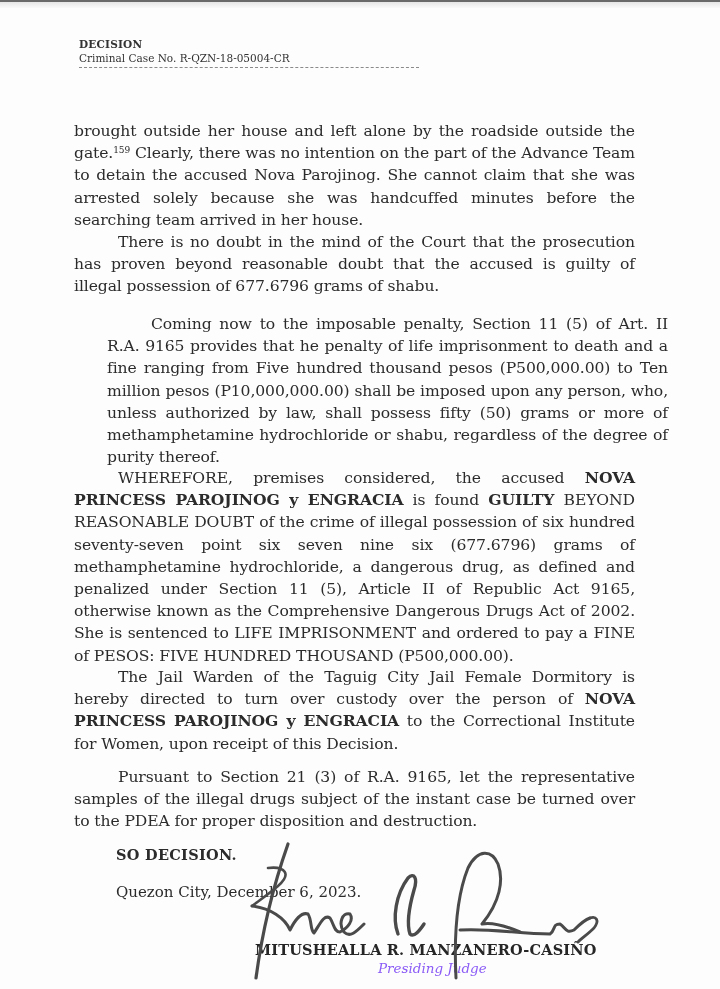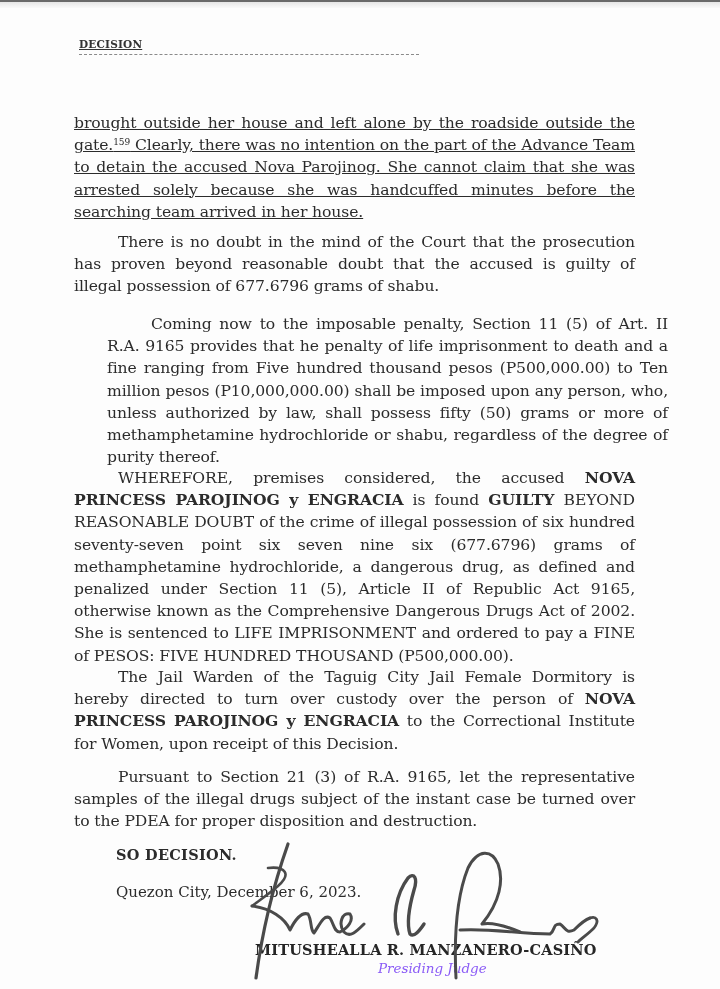--- a/index.html
+++ b/index.html
@@ -7,21 +7,21 @@
       width: 720px; height: 989px; overflow: hidden;
       background: #fafafa;
       font-family: "DejaVu Serif", serif;
       color: #2b2b2b;
       position: relative;
     }
     .topbar { position: absolute; left: 0; top: 0; width: 720px; height: 2px; background: #6a6a6a; }
     .topshade { position: absolute; left: 0; top: 2px; width: 720px; height: 6px; background: linear-gradient(#e6e6e6, #fafafa); }
     .page { position: absolute; left: 0; top: 8px; width: 720px; height: 981px; background: #fdfdfd; }
     .header { position: absolute; left: 79px; top: 38px; font-size: 10.5px; line-height: 13.5px; color: #333; }
-    .header .title { font-weight: bold; font-size: 10.5px; letter-spacing: 0.2px; text-decoration: underline; }
+    .header .title { font-weight: bold; font-size: 10.5px; letter-spacing: 0.2px; }
     .header .rule { margin-top: 2px; width: 340px; border-top: 1px dashed #8a8a8a; height: 0; }
     .body-text {
       position: absolute; left: 74px; width: 561px;
       font-size: 15.6px; line-height: 22.2px; text-align: justify;
       letter-spacing: -0.1px;
     }
     .p { margin: 0; }
     .indent { text-indent: 44px; }
     sup { font-size: 9px; vertical-align: 5px; line-height: 0; }
     b { font-weight: bold; }
@@ -34,24 +34,25 @@
 </head>
 <body>
 
 <div class="topbar"></div>
 <div class="topshade"></div>
 
 <div class="page"></div>
 
 <div class="header">
   <div class="title">DECISION</div>
+  <div>Criminal Case No. R-QZN-18-05004-CR</div>
   <div class="rule"></div>
 </div>
 
-<div class="body-text" style="top:112px;text-decoration:underline;">
+<div class="body-text" style="top:120px;">
   <p class="p"><span>brought outside her house and left alone by the roadside outside the gate.</span><sup>159</sup><span> Clearly, there was no intention on the part of the Advance Team to detain the accused Nova Parojinog. She cannot claim that she was arrested solely because she was handcuffed minutes before the searching team arrived in her house.</span></p>
 </div>
 
 <div class="body-text" style="top:231px;">
   <p class="p indent">There is no doubt in the mind of the Court that the prosecution has proven beyond reasonable doubt that the accused is guilty of illegal possession of 677.6796 grams of shabu.</p>
 </div>
 
 <div class="body-text" style="top:313px;margin-left:33px;">
   <p class="p indent">Coming now to the imposable penalty, Section 11 (5) of Art. II R.A. 9165 provides that he penalty of life imprisonment to death and a fine ranging from Five hundred thousand pesos (P500,000.00) to Ten million pesos (P10,000,000.00) shall be imposed upon any person, who, unless authorized by law, shall possess fifty (50) grams or more of methamphetamine hydrochloride or shabu, regardless of the degree of purity thereof.</p>
 </div>

